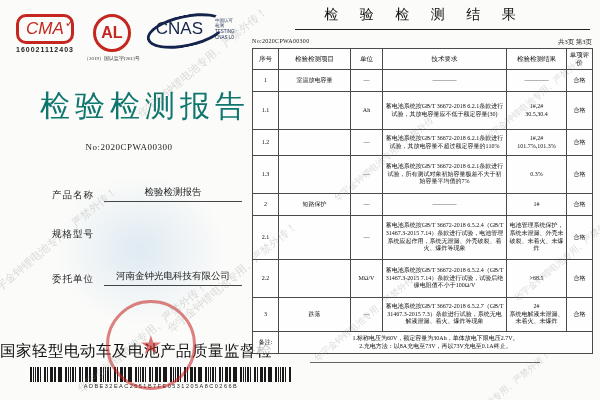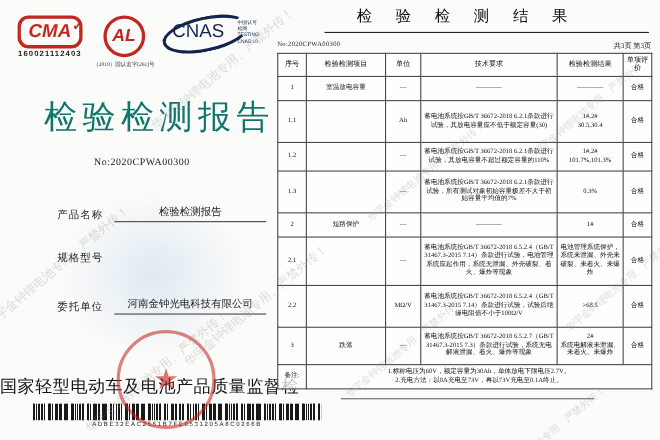--- a/index.html
+++ b/index.html
@@ -11,29 +11,29 @@
   .wm{position:absolute;white-space:nowrap;color:rgba(145,145,150,.32);
       font-size:11px;transform:rotate(-40deg);pointer-events:none;z-index:5;}
   .wm.small{font-size:9px;}
   
   .cover{position:absolute;left:0;top:0;width:300px;height:400px;z-index:2;}
   .blue-emblem{position:absolute;left:55px;top:175px;width:170px;height:150px;
       background:radial-gradient(ellipse at 50% 50%,rgba(110,165,215,.20),rgba(110,165,215,0) 70%);}
   .logos{position:absolute;left:16px;top:14px;display:flex;align-items:flex-start;}
   .cma-wrap{display:flex;flex-direction:column;align-items:center;}
   .cma-box{border:3px solid #c3271f;border-radius:10px;padding:0 7px;
-      color:#c3271f;font-weight:bold;font-style:italic;font-size:17px;line-height:24px;
+      color:#c3271f;font-weight:normal;font-style:italic;font-size:17px;line-height:24px;
       font-family:"Liberation Sans",sans-serif;position:relative;}
   .cma-check{position:absolute;right:-4px;top:-6px;color:#c3271f;font-size:12px;font-style:normal;}
   .cma-num{font-size:7px;font-weight:bold;letter-spacing:1px;color:#222;margin-top:2px;
       font-family:"Liberation Sans",sans-serif;}
   .cal-wrap{margin-left:10px;display:flex;flex-direction:column;align-items:center;}
   .cal-circle{width:32px;height:32px;border:3px solid #c3271f;border-radius:50%;
       display:flex;align-items:center;justify-content:center;
-      color:#c3271f;font-weight:bold;font-style:italic;font-size:16px;
+      color:#c3271f;font-weight:bold;font-size:16px;
       font-family:"Liberation Sans",sans-serif;}
   .cal-cert{font-size:5px;color:#333;margin-top:3px;white-space:nowrap;}
   .cnas-wrap{margin-left:12px;display:flex;align-items:center;}
   .cnas-logo{position:relative;color:#14244c;font-weight:normal;font-size:17px;
       font-family:"Liberation Sans",sans-serif;letter-spacing:0;line-height:30px;padding:0 4px;}
   .cnas-swoosh{position:absolute;left:-6px;top:1px;width:74px;height:26px;
       border:3px solid #14244c;border-radius:50%;
       border-right-color:transparent;transform:rotate(-12deg);}
   .cnas-side{font-size:4.5px;line-height:1.25;color:#14244c;margin-left:8px;
       font-family:"Liberation Sans",sans-serif;}

